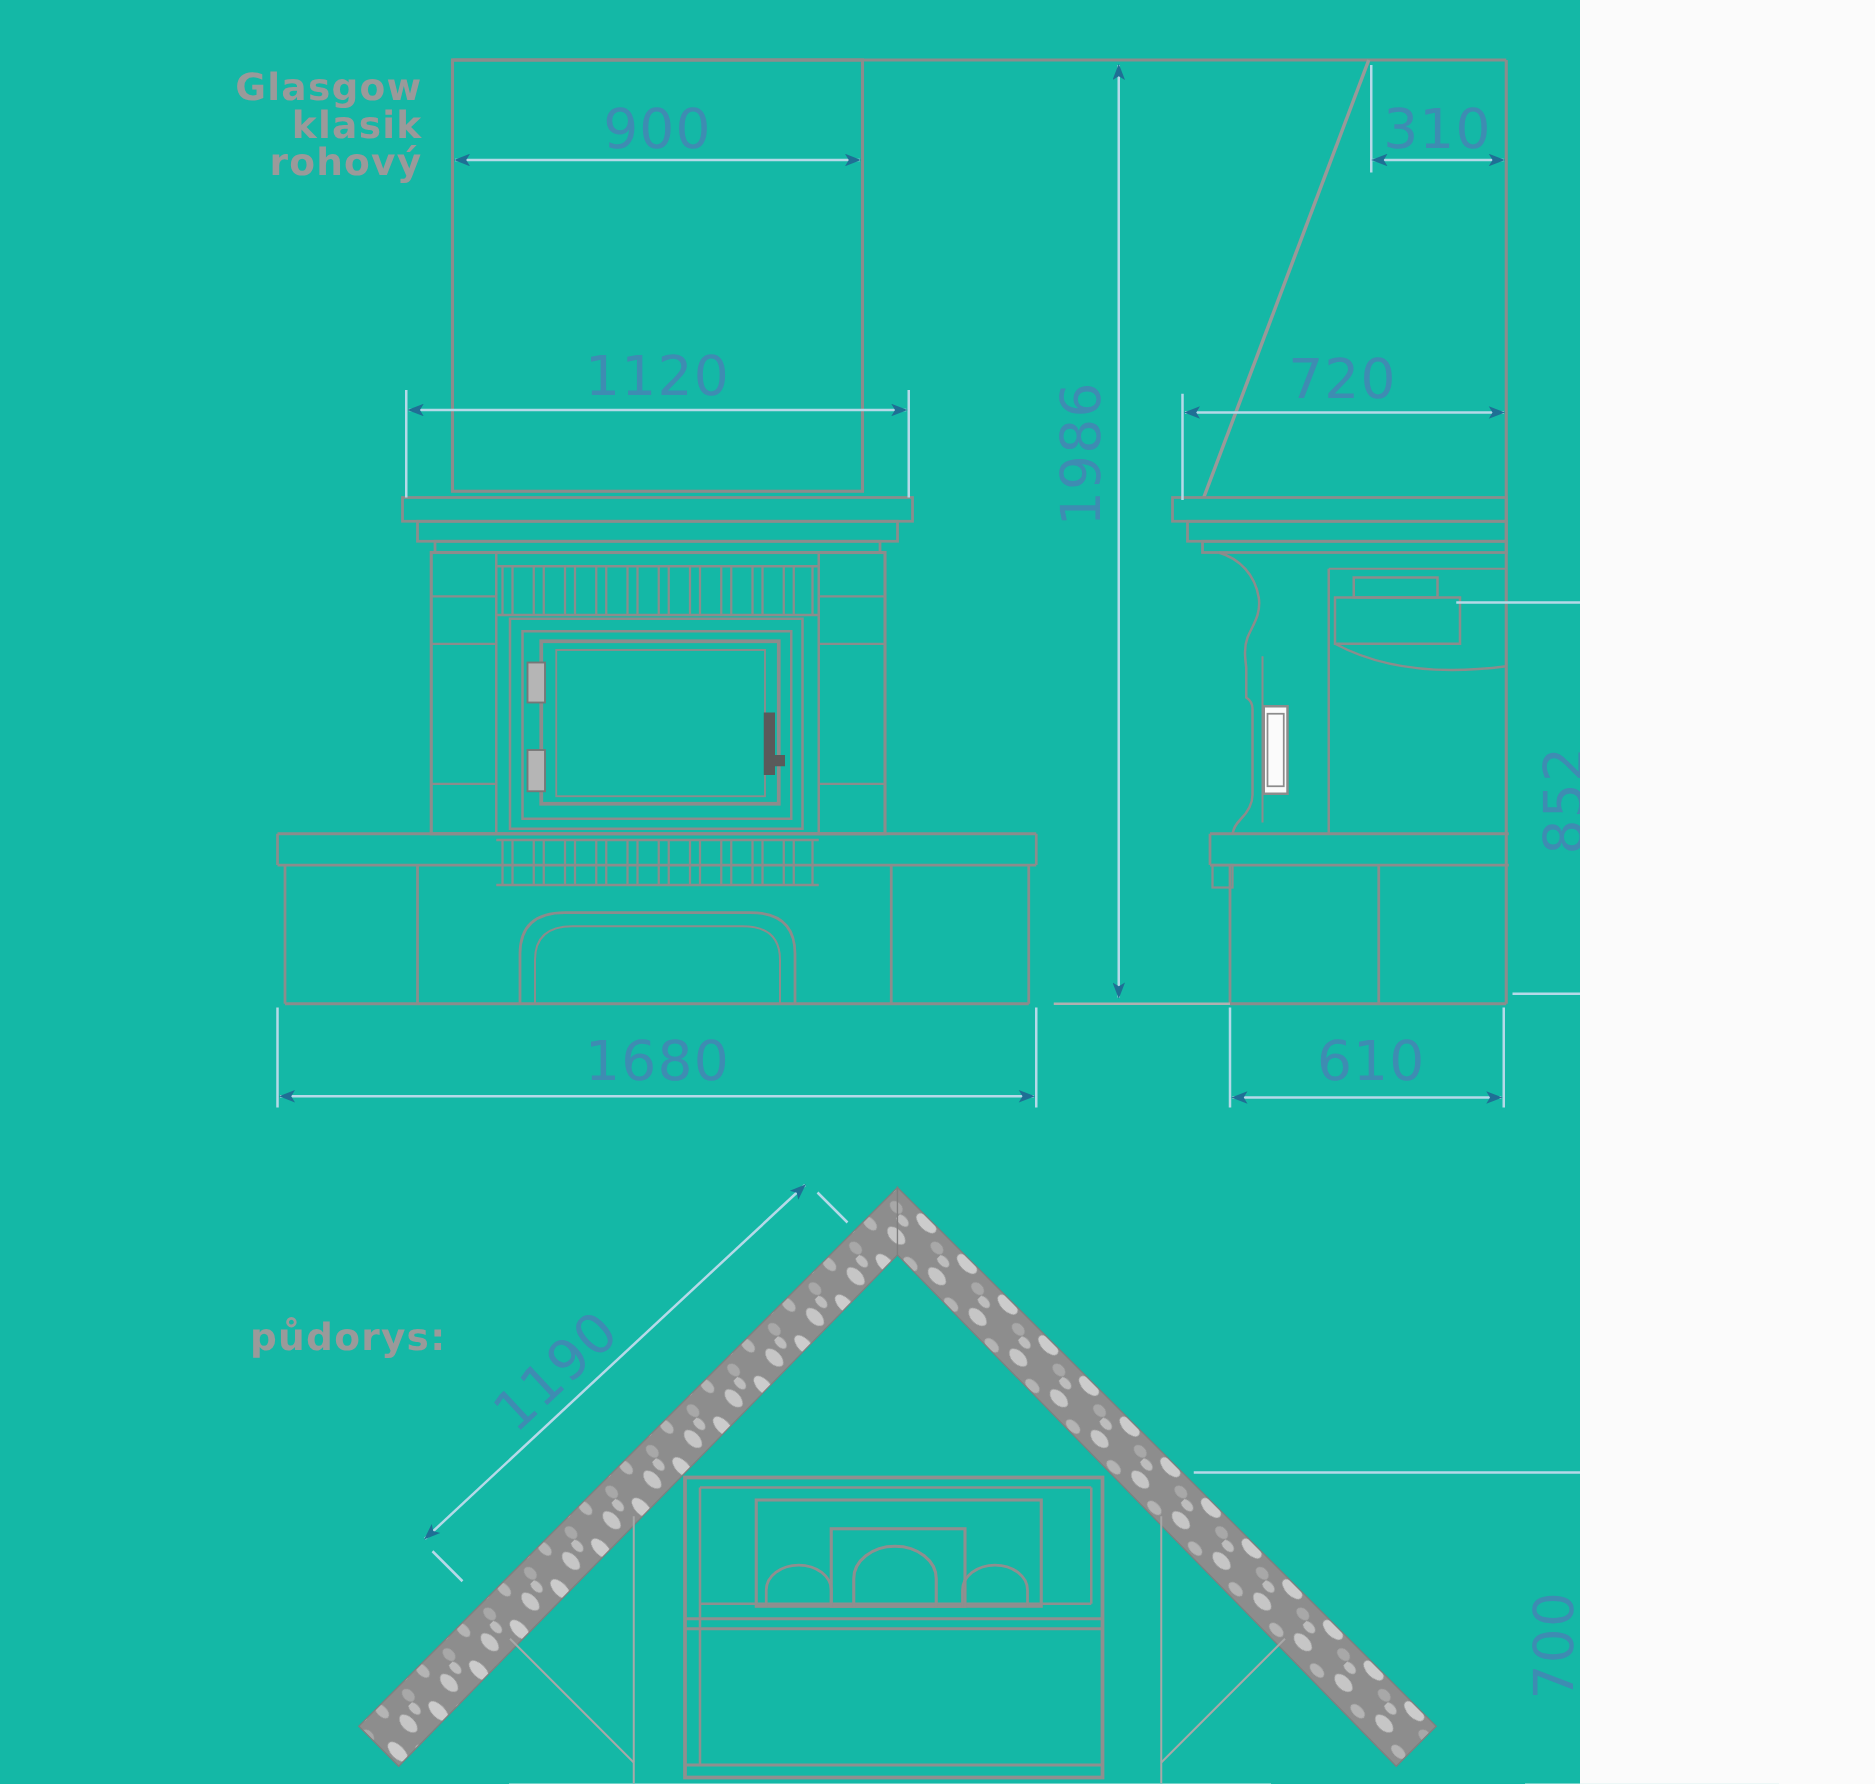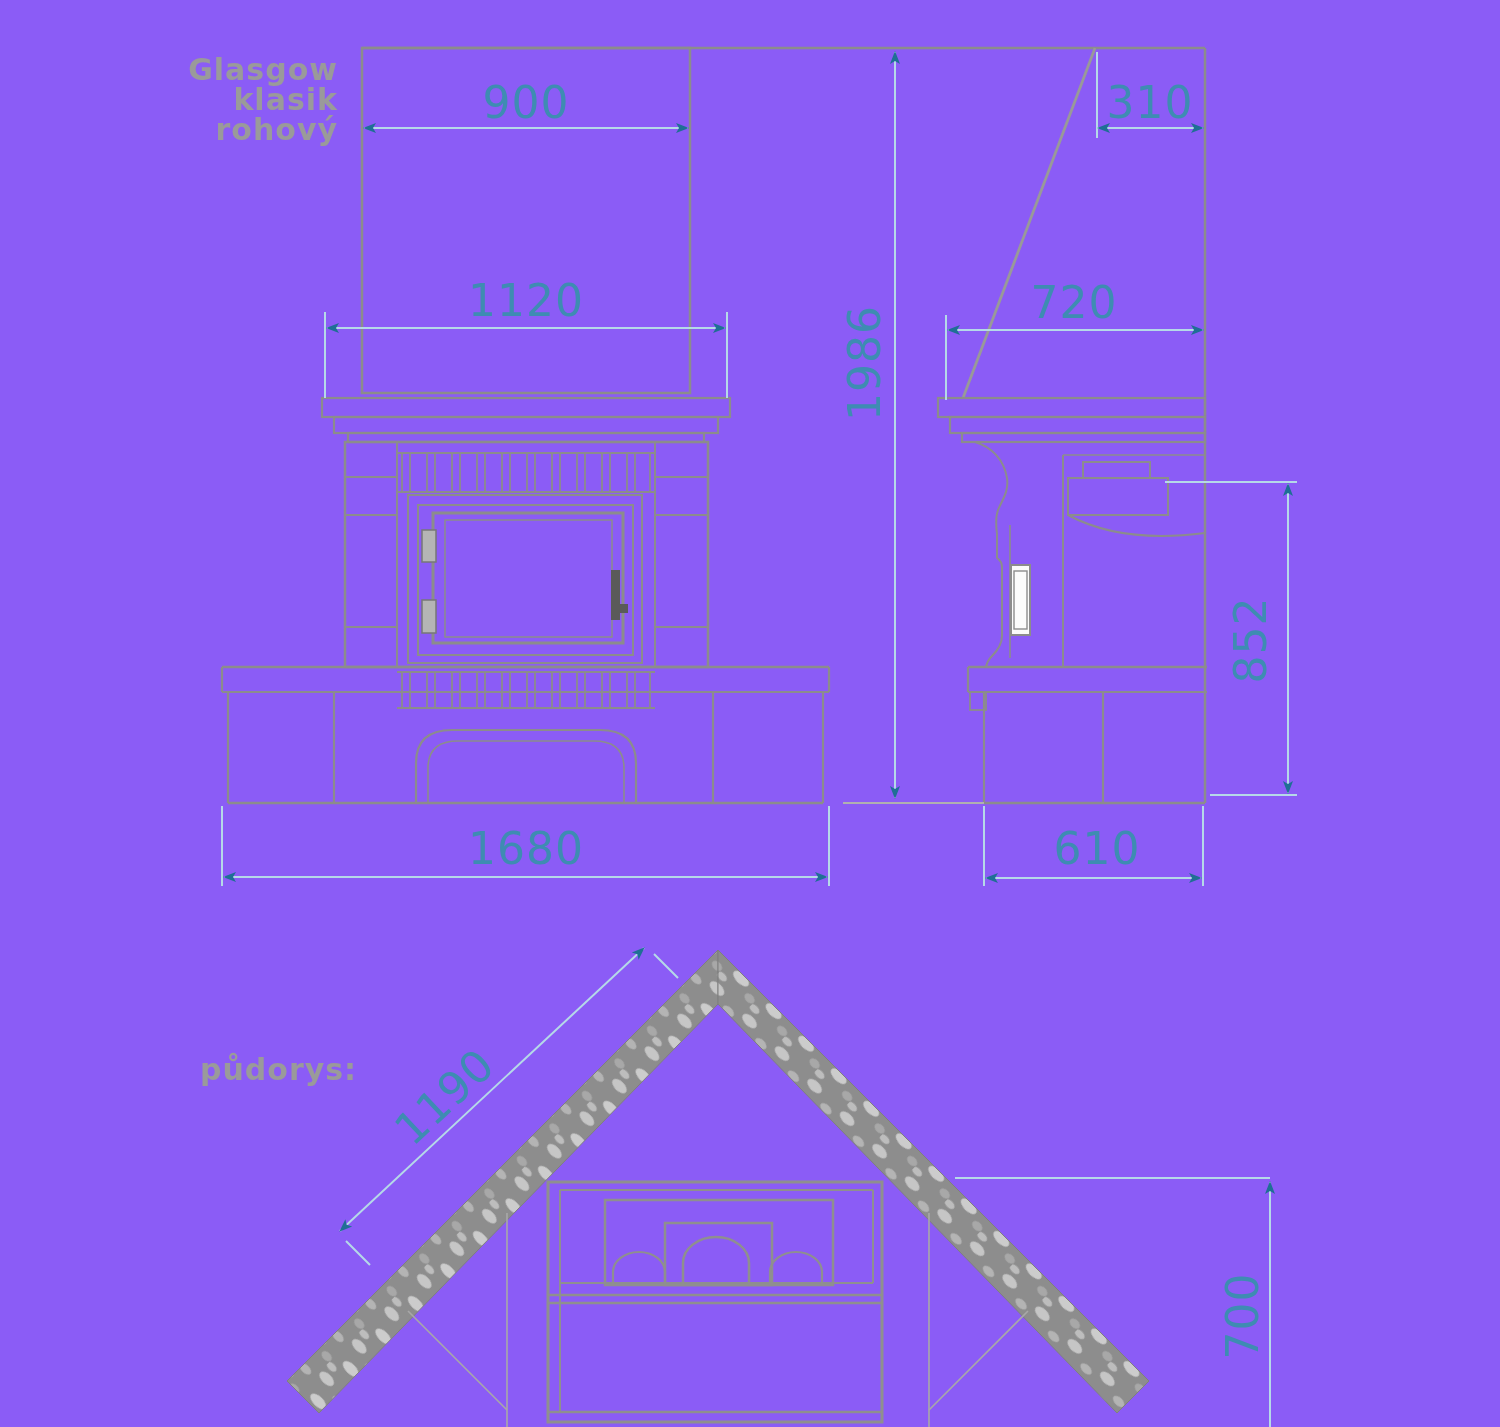--- a/index.html
+++ b/index.html
@@ -1,17 +1,17 @@
 <!DOCTYPE html>
 <html><head>
 <meta charset="utf-8">
 <style>
   html,body{margin:0;padding:0;background:#fbfbfb;}
   .canvas{
-    position:relative;width:1500px;height:1427px;background:#8b5cf6;
+    position:relative;width:1264px;height:1427px;background:#14b8a6;
     font-family:"DejaVu Sans","Liberation Sans",sans-serif;overflow:hidden;
   }
   svg text{font-family:"DejaVu Sans","Liberation Sans",sans-serif;}
   .dim-text{font-size:44px;fill:#3e8cb2;font-weight:500;letter-spacing:1px;}
   .label-text{font-size:30px;fill:#9a9a9a;font-weight:600;letter-spacing:1px;}
 </style>
 </head>
 <body>
 
 <div class="canvas">

